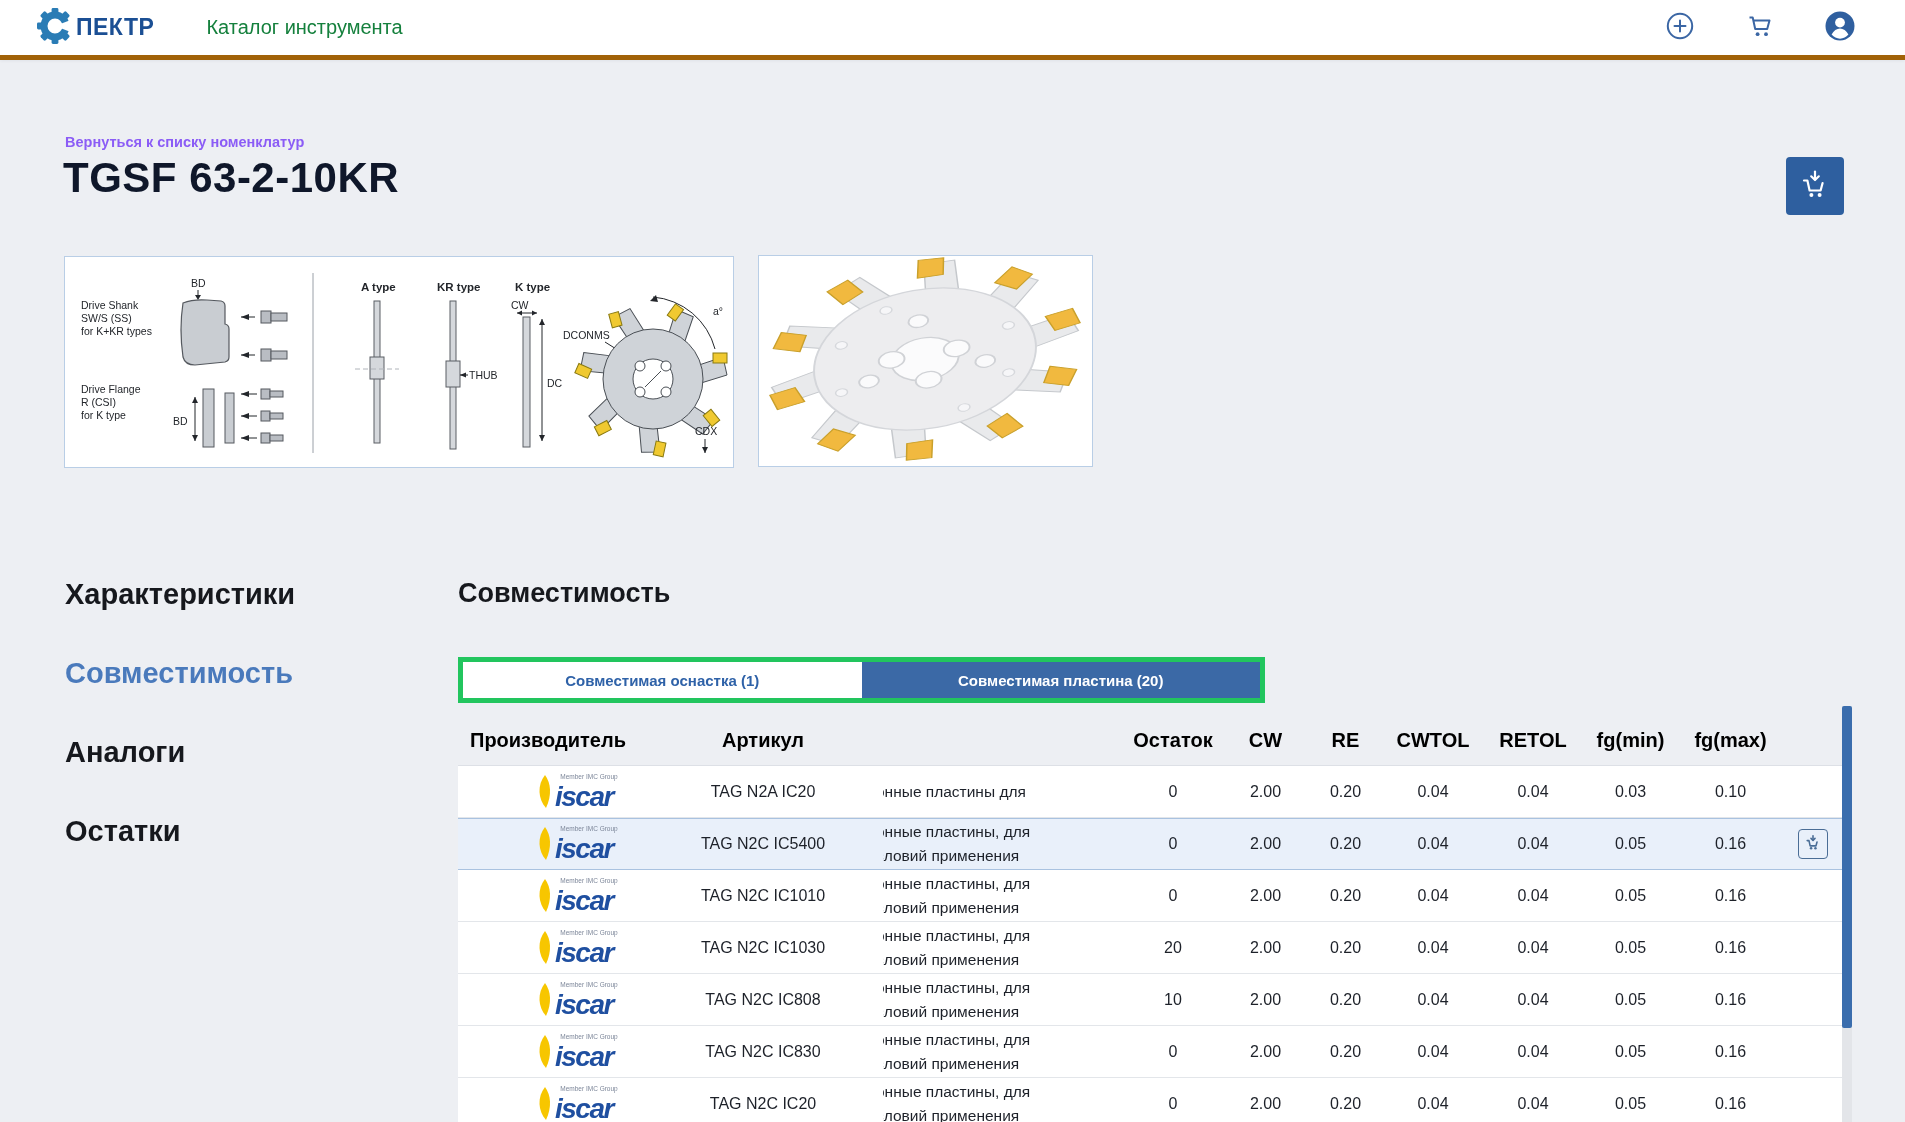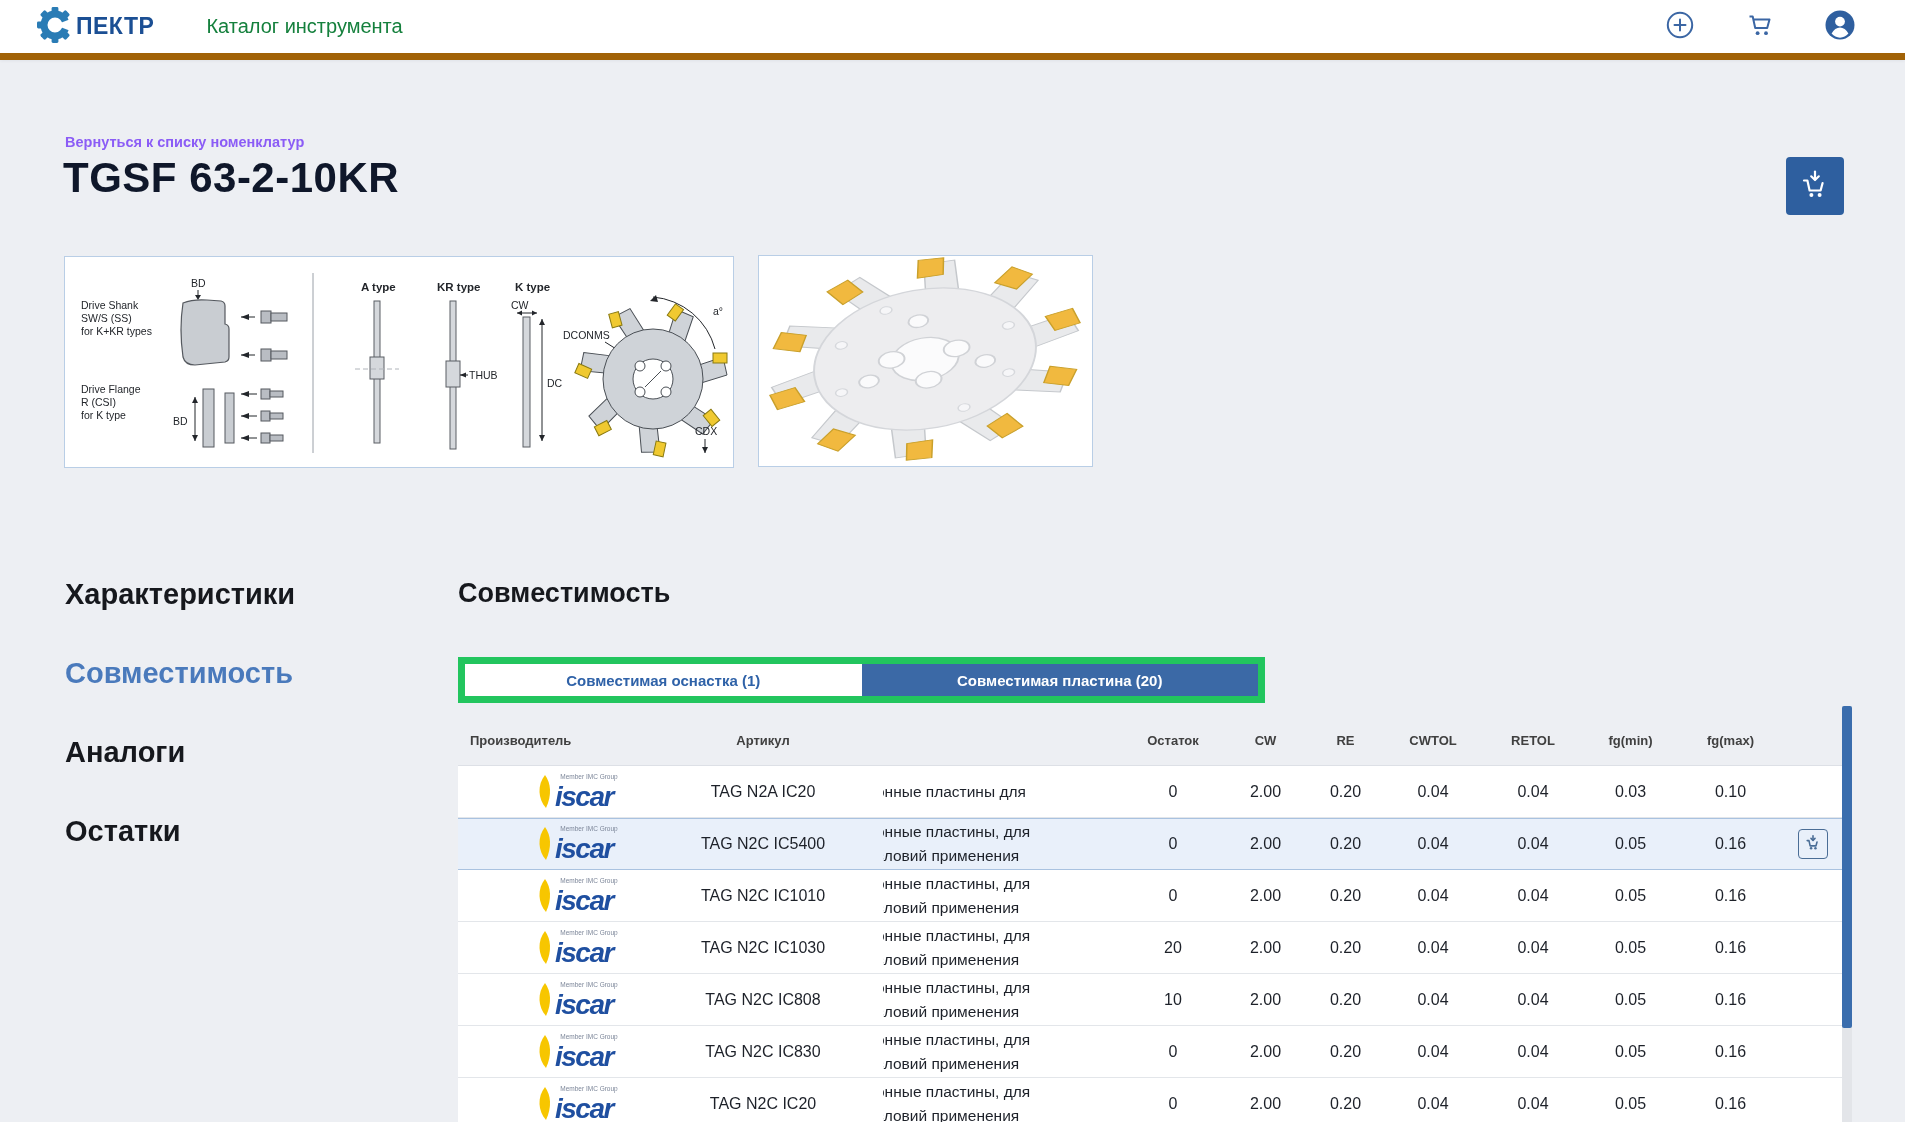--- a/index.html
+++ b/index.html
@@ -2,21 +2,21 @@
 <html lang="ru"><head>
 <meta charset="utf-8">
 <style>
   * { margin:0; padding:0; box-sizing:border-box; }
   html,body { background:#dfe2e7; }
   body { font-family:"Liberation Sans", sans-serif; }
   .page { position:relative; width:1905px; height:1122px; background:#edeff3; overflow:hidden; }
 
   
   .topbar { position:absolute; left:0; top:0; width:1905px; height:60px; background:#ffffff;
-            border-bottom:7px solid #a16207; box-shadow:0 1px 3px rgba(20,30,60,.06);
+            border-bottom:5px solid #a16207; box-shadow:0 1px 3px rgba(20,30,60,.06);
             display:flex; align-items:center; padding:0 48px 0 36px; z-index:5; }
   .logo { display:flex; align-items:center; gap:2px; cursor:pointer; }
   .logo-word { font-size:23px; font-weight:700; color:#1b4f94; letter-spacing:.5px; }
   .nav-title { margin-left:52px; font-size:20px; font-weight:400; color:#15803d; }
   .topbar-spacer { flex:1; }
   .top-icons { display:flex; align-items:center; gap:46px; }
   .icon-btn { width:34px; height:34px; border:none; background:transparent; cursor:pointer;
               display:flex; align-items:center; justify-content:center; }
 
   
@@ -37,30 +37,30 @@
   
   .side-nav { position:absolute; left:65px; top:578px; width:340px; }
   .side-item { font-size:29px; font-weight:700; color:#16181d; margin-bottom:46px; cursor:pointer; }
   .side-item.active { color:#4a7abc; }
 
   
   .main { position:absolute; left:458px; top:578px; width:1385px; height:544px; }
   .section-title { font-size:27px; font-weight:600; color:#16181d; }
 
   .tabbar { margin-top:48px; width:807px; height:46px; display:flex; background:#d946ef;
-            border:7px solid #22c55e; }
+            border:5px solid #22c55e; }
   .tab { flex:1; display:flex; align-items:center; justify-content:center; font-size:15px;
          font-weight:700; cursor:pointer; background:#ffffff; color:#2f62a8; border:none; }
   .tab.active { background:#3b69a6; color:#ffffff; }
 
   
   .grid { display:grid; grid-template-columns:185px 240px 240px 100px 85px 75px 100px 100px 95px 105px 1fr;
           align-items:center; }
   .t-head { margin-top:12px; height:50px; }
-  .t-head .hcell { font-size:13px; font-weight:700; color:#404040; text-align:center; }
+  .t-head .hcell { font-size:20px; font-weight:700; color:#000000; text-align:center; }
   .t-head .hcell.first { text-align:left; padding-left:12px; }
   .t-rows { border-top:1px solid #dde0e6; }
   .t-row { height:52px; background:#ffffff; border-bottom:1px solid #e3e6ea; cursor:pointer; }
   .t-row.highlight { background:#e9f0fa; border-bottom:1.5px solid #a9c2e0; border-top:1.5px solid #a9c2e0; }
   .cell { font-size:16px; color:#1d2129; }
   .c-brand { display:flex; justify-content:flex-end; }
   .c-article { text-align:center; font-weight:400; }
   .c-desc { overflow:hidden; font-size:15.5px; line-height:24px; color:#1d2129; }
   .c-desc > div { margin-left:-7px; white-space:nowrap; }
   .num { text-align:center; font-weight:500; }

